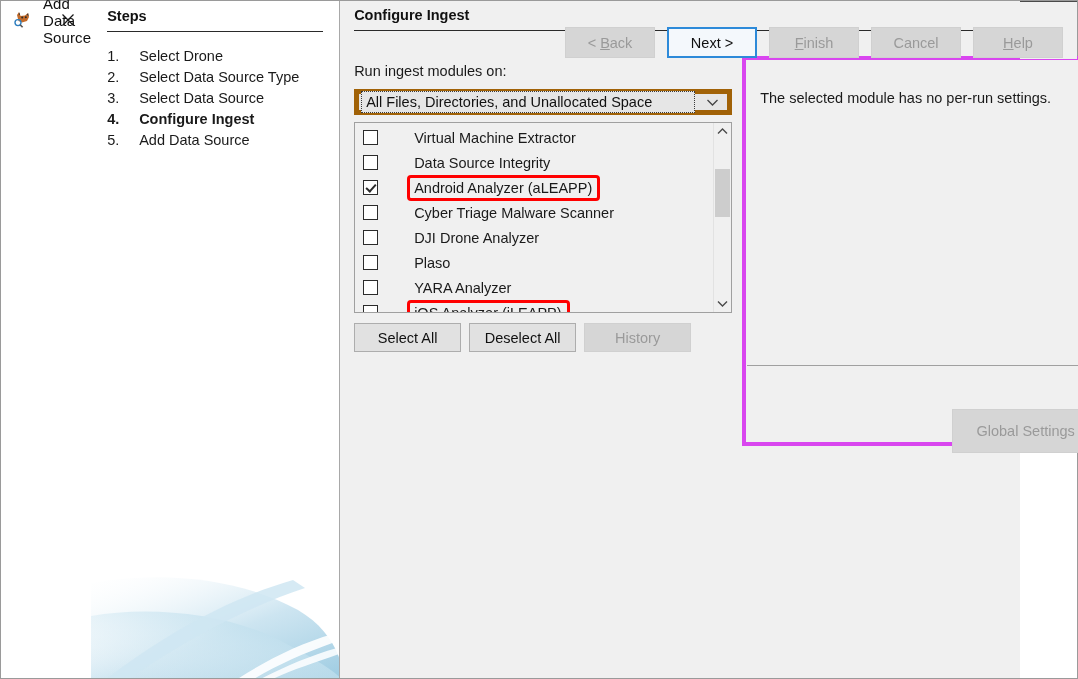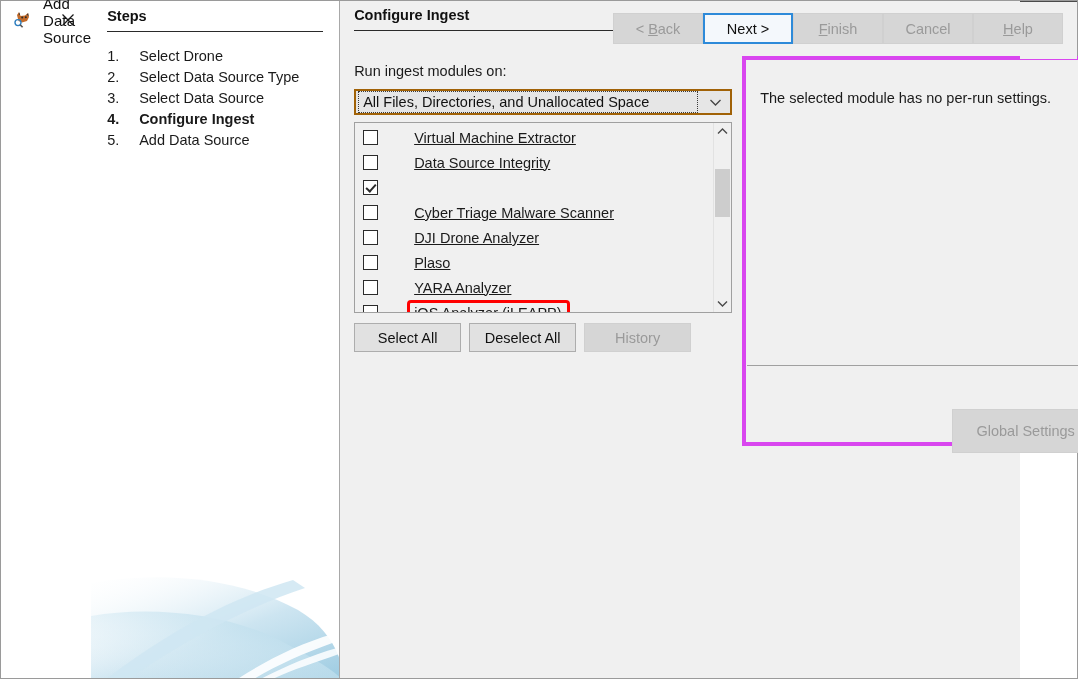--- a/index.html
+++ b/index.html
@@ -129,21 +129,21 @@
     left: 14px; top: 62px;
     font-size: 14.5px;
   }
 
   
   .combo {
     position: absolute;
     left: 14px; top: 88px;
     width: 378px; height: 26px;
     background: #e6e6e6;
-    border: 2px solid #a16207;
+    border: 5px solid #a16207;
     box-sizing: border-box;
     display: flex;
     align-items: center;
   }
   .combo-value {
     flex: 1 1 auto;
     margin: 2px 2px 2px 2px;
     padding: 0 4px;
     height: 20px;
     line-height: 20px;
@@ -167,21 +167,20 @@
     background: #f0f0f0;
     border: 1px solid #a0a0a0;
     box-sizing: border-box;
     display: flex;
     overflow: hidden;
   }
   .list-items {
     flex: 1 1 auto;
     overflow: hidden;
     padding-top: 2px;
-    text-decoration: underline;
   }
   .mod-row {
     height: 25px;
     display: flex;
     align-items: center;
     padding-left: 8px;
     position: relative;
   }
   .cbx {
     width: 15px; height: 15px;
@@ -302,22 +301,23 @@
   
   .footer {
     flex: 0 0 57px;
     height: 57px;
     background: #f0f0f0;
     border-top: 1px solid #4a4a4a;
     position: relative;
   }
   .footer-buttons {
     position: absolute;
-    right: 14px; top: 11px;
-    display: flex;
+    right: 14px; top: 25px;
+    display: flex;
+    gap: 12px;
   }
   .footer-buttons .btn { height: 31px; width: 90px; }
   .mn { text-decoration: underline; }
 </style>
 </head>
 <body>
 
 <div class="window">
 
   <div class="titlebar">
@@ -412,20 +412,21 @@
             <div class="mod-row">
               <span class="cbx"></span>
               <span class="mod-label">Virtual Machine Extractor</span>
             </div>
             <div class="mod-row">
               <span class="cbx"></span>
               <span class="mod-label">Data Source Integrity</span>
             </div>
             <div class="mod-row">
               <span class="cbx checked"></span>
+              <span class="mod-label boxed">Android Analyzer (aLEAPP)</span>
             </div>
             <div class="mod-row">
               <span class="cbx"></span>
               <span class="mod-label">Cyber Triage Malware Scanner</span>
             </div>
             <div class="mod-row">
               <span class="cbx"></span>
               <span class="mod-label">DJI Drone Analyzer</span>
             </div>
             <div class="mod-row">

